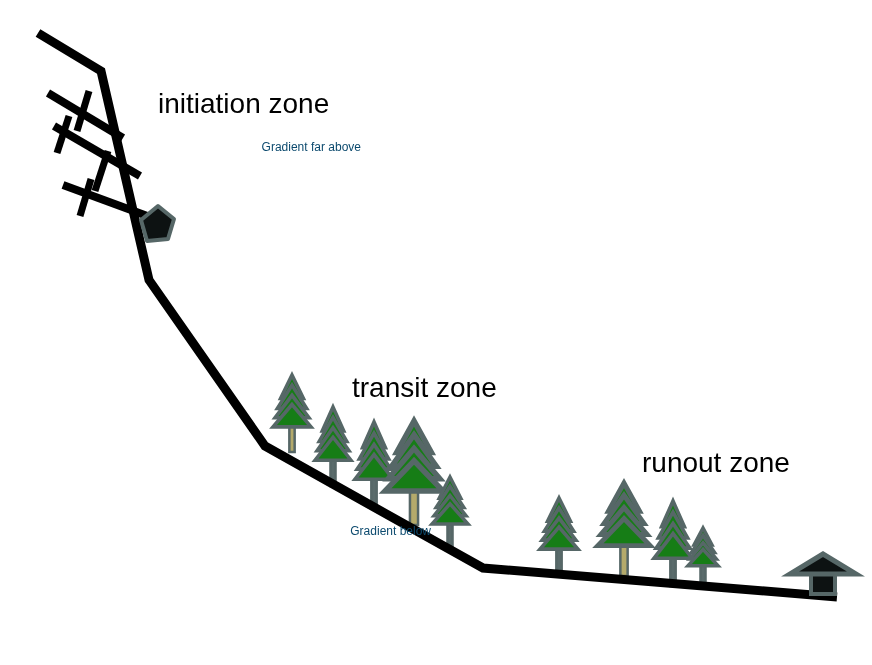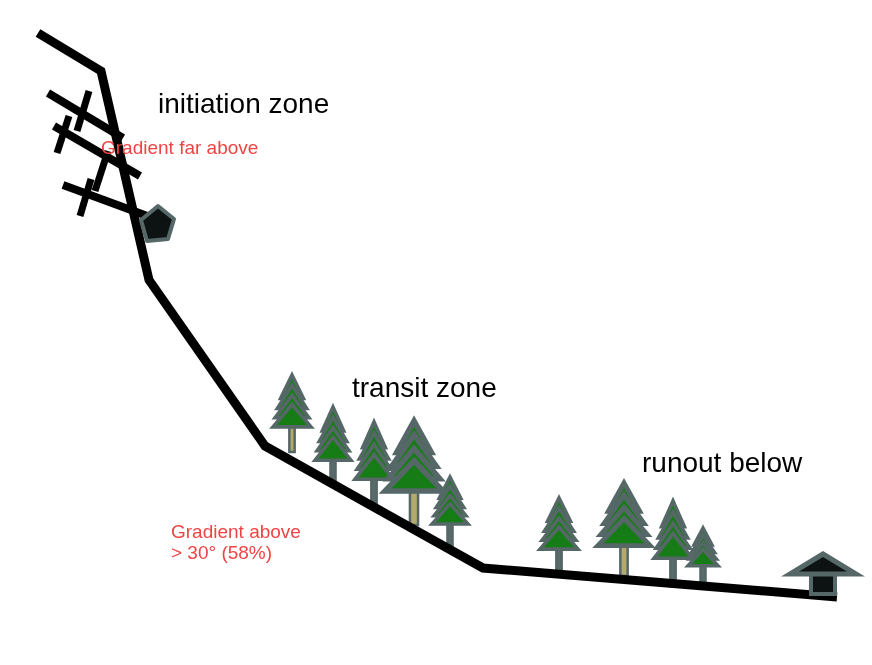--- a/index.html
+++ b/index.html
@@ -15,24 +15,24 @@
   .zone-title{
     position:absolute;
     font-size:28px;
     line-height:1.05;
     white-space:nowrap;
     color:#000;
   }
   .zone-note{
     position:absolute;
     width:260px;
-    font-size:19px;
+    font-size:12px;
     line-height:21px;
-    text-align:left;
-    color:#ef4444;
+    text-align:right;
+    color:#0c4a6e;
   }
   .title-init{left:131px;top:89px;margin-left:27px;}
   .title-transit{left:352px;top:373px;}
   .title-runout{left:642px;top:448px;}
   .note-init{left:101px;top:137px;}
   .note-transit{left:171px;top:521px;}
   .note-runout{left:526px;top:599px;}
 </style>
 </head>
 <body>
@@ -120,19 +120,18 @@
       </g>
     </svg>
 
   <div class="zone-title title-init">initiation zone</div>
   <div class="zone-note note-init">
     <div>Gradient far above</div>
   </div>
 
   <div class="zone-title title-transit">transit zone</div>
   <div class="zone-note note-transit">
-    <div>Gradient above</div>
-    <div>&gt; 30° (58%)</div>
+    <div>Gradient below</div>
   </div>
 
-  <div class="zone-title title-runout">runout below</div>
+  <div class="zone-title title-runout">runout zone</div>
 
 </div>
 
 </body></html>

